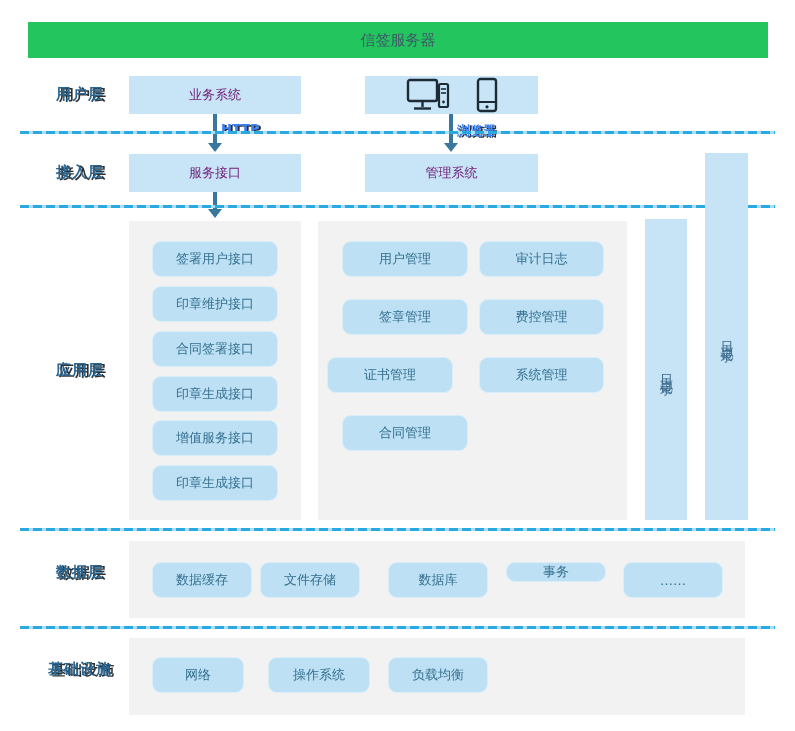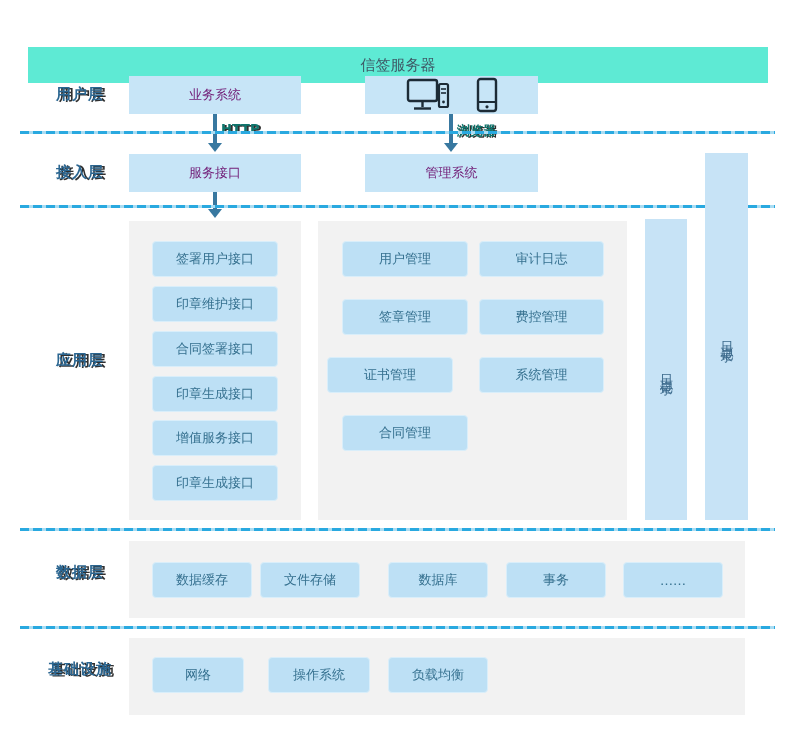--- a/index.html
+++ b/index.html
@@ -4,52 +4,52 @@
 <style>
   * { margin:0; padding:0; box-sizing:border-box; }
   html,body { background:#fff; }
   body { font-family:"DejaVu Sans", sans-serif; }
   .page {
     position:relative; width:795px; height:731px; background:#ffffff;
     overflow:hidden;
   }
   .banner {
     position:absolute; left:28px; top:22px; width:740px; height:36px;
-    background:#5eead4; display:flex; align-items:center; justify-content:center;
-    color:#3f5a67; font-size:15px;margin-top:25px;
+    background:#22c55e; display:flex; align-items:center; justify-content:center;
+    color:#3f5a67; font-size:15px;
   }
   .layer-label {
     position:absolute; font-size:15px; font-weight:bold; color:#2b6691;
     text-shadow:3px 1px 0 rgba(10,10,10,0.85); text-align:center; letter-spacing:1px;
   }
   .blue-box {
     position:absolute; background:#c7e5f7; display:flex; align-items:center;
     justify-content:center; color:#701a75; font-size:13px;
   }
   .container-gray {
     position:absolute; background:#f2f2f2;
   }
   .inner-box {
-    position:absolute; background:#bde0f5; border:1px solid #d9eefa; border-radius:4px;
+    position:absolute; background:#bde0f5; border:1px solid #d9eefa; border-radius:9px;
     display:flex; align-items:center; justify-content:center;
     color:#35708f; font-size:13px;
   }
   .dash-line {
     position:absolute; left:20px; width:755px; height:3px;
     background:repeating-linear-gradient(90deg,#29a9e0 0 9px,#aadcf2 9px 13px);
   }
   .arrow { position:absolute; width:14px; }
   .arrow .shaft { position:absolute; left:5px; top:0; width:4px; background:#3878a0; }
   .arrow .head {
     position:absolute; left:0; width:0; height:0;
     border-left:7px solid transparent; border-right:7px solid transparent;
     border-top:9px solid #3878a0;
   }
   .flow-label {
-    position:absolute; font-size:13px; font-weight:bold; color:#0f766e;
+    position:absolute; font-size:13px; font-weight:bold; color:#3b82f6;
     text-shadow:2px 1px 0 rgba(10,10,10,0.85);
   }
   .v-bar {
     position:absolute; background:#c7e3f6; display:flex; align-items:center; justify-content:center;
   }
   .v-bar span {
     writing-mode:vertical-rl; color:#3c6a8c; font-size:13px; letter-spacing:3px;
   }
   .devices { display:flex; gap:26px; align-items:center; justify-content:center; }
   svg { display:block; }
@@ -114,21 +114,21 @@
     <span>管理系统</span>
   </div>
 
   <div class="arrow" style="left:208px; top:192px; height:26px;">
     <div class="shaft" style="height:18px;"></div>
     <div class="head" style="top:17px;"></div>
   </div>
 
   <div class="dash-line" style="top:205px;"></div>
 
-  <div class="layer-label" style="left:36px; top:351px; width:88px;">应用层</div>
+  <div class="layer-label" style="left:36px; top:361px; width:88px;">应用层</div>
 
   <div class="container-gray" style="left:129px; top:221px; width:172px; height:299px;">
     <div class="inner-box" style="left:23px; top:20px;  width:126px; height:36px;">
         <span>签署用户接口</span>
       </div>
     <div class="inner-box" style="left:23px; top:65px;  width:126px; height:36px;">
         <span>印章维护接口</span>
       </div>
     <div class="inner-box" style="left:23px; top:110px; width:126px; height:36px;">
         <span>合同签署接口</span>
@@ -182,21 +182,21 @@
   <div class="container-gray" style="left:129px; top:541px; width:616px; height:77px;">
     <div class="inner-box" style="left:23px;  top:21px; width:100px; height:36px;">
         <span>数据缓存</span>
       </div>
     <div class="inner-box" style="left:131px; top:21px; width:100px; height:36px;">
         <span>文件存储</span>
       </div>
     <div class="inner-box" style="left:259px; top:21px; width:100px; height:36px;">
         <span>数据库</span>
       </div>
-    <div class="inner-box" style="left:377px; top:21px; width:100px; height:36px;">
+    <div class="inner-box" style="left:377px; top:21px; width:100px; height:20px;">
         <span>事务</span>
       </div>
     <div class="inner-box" style="left:494px; top:21px; width:100px; height:36px;">
         <span>……</span>
       </div>
   </div>
 
   <div class="dash-line" style="top:626px;"></div>
 
   <div class="layer-label" style="left:30px; top:660px; width:100px;">基础设施</div>

